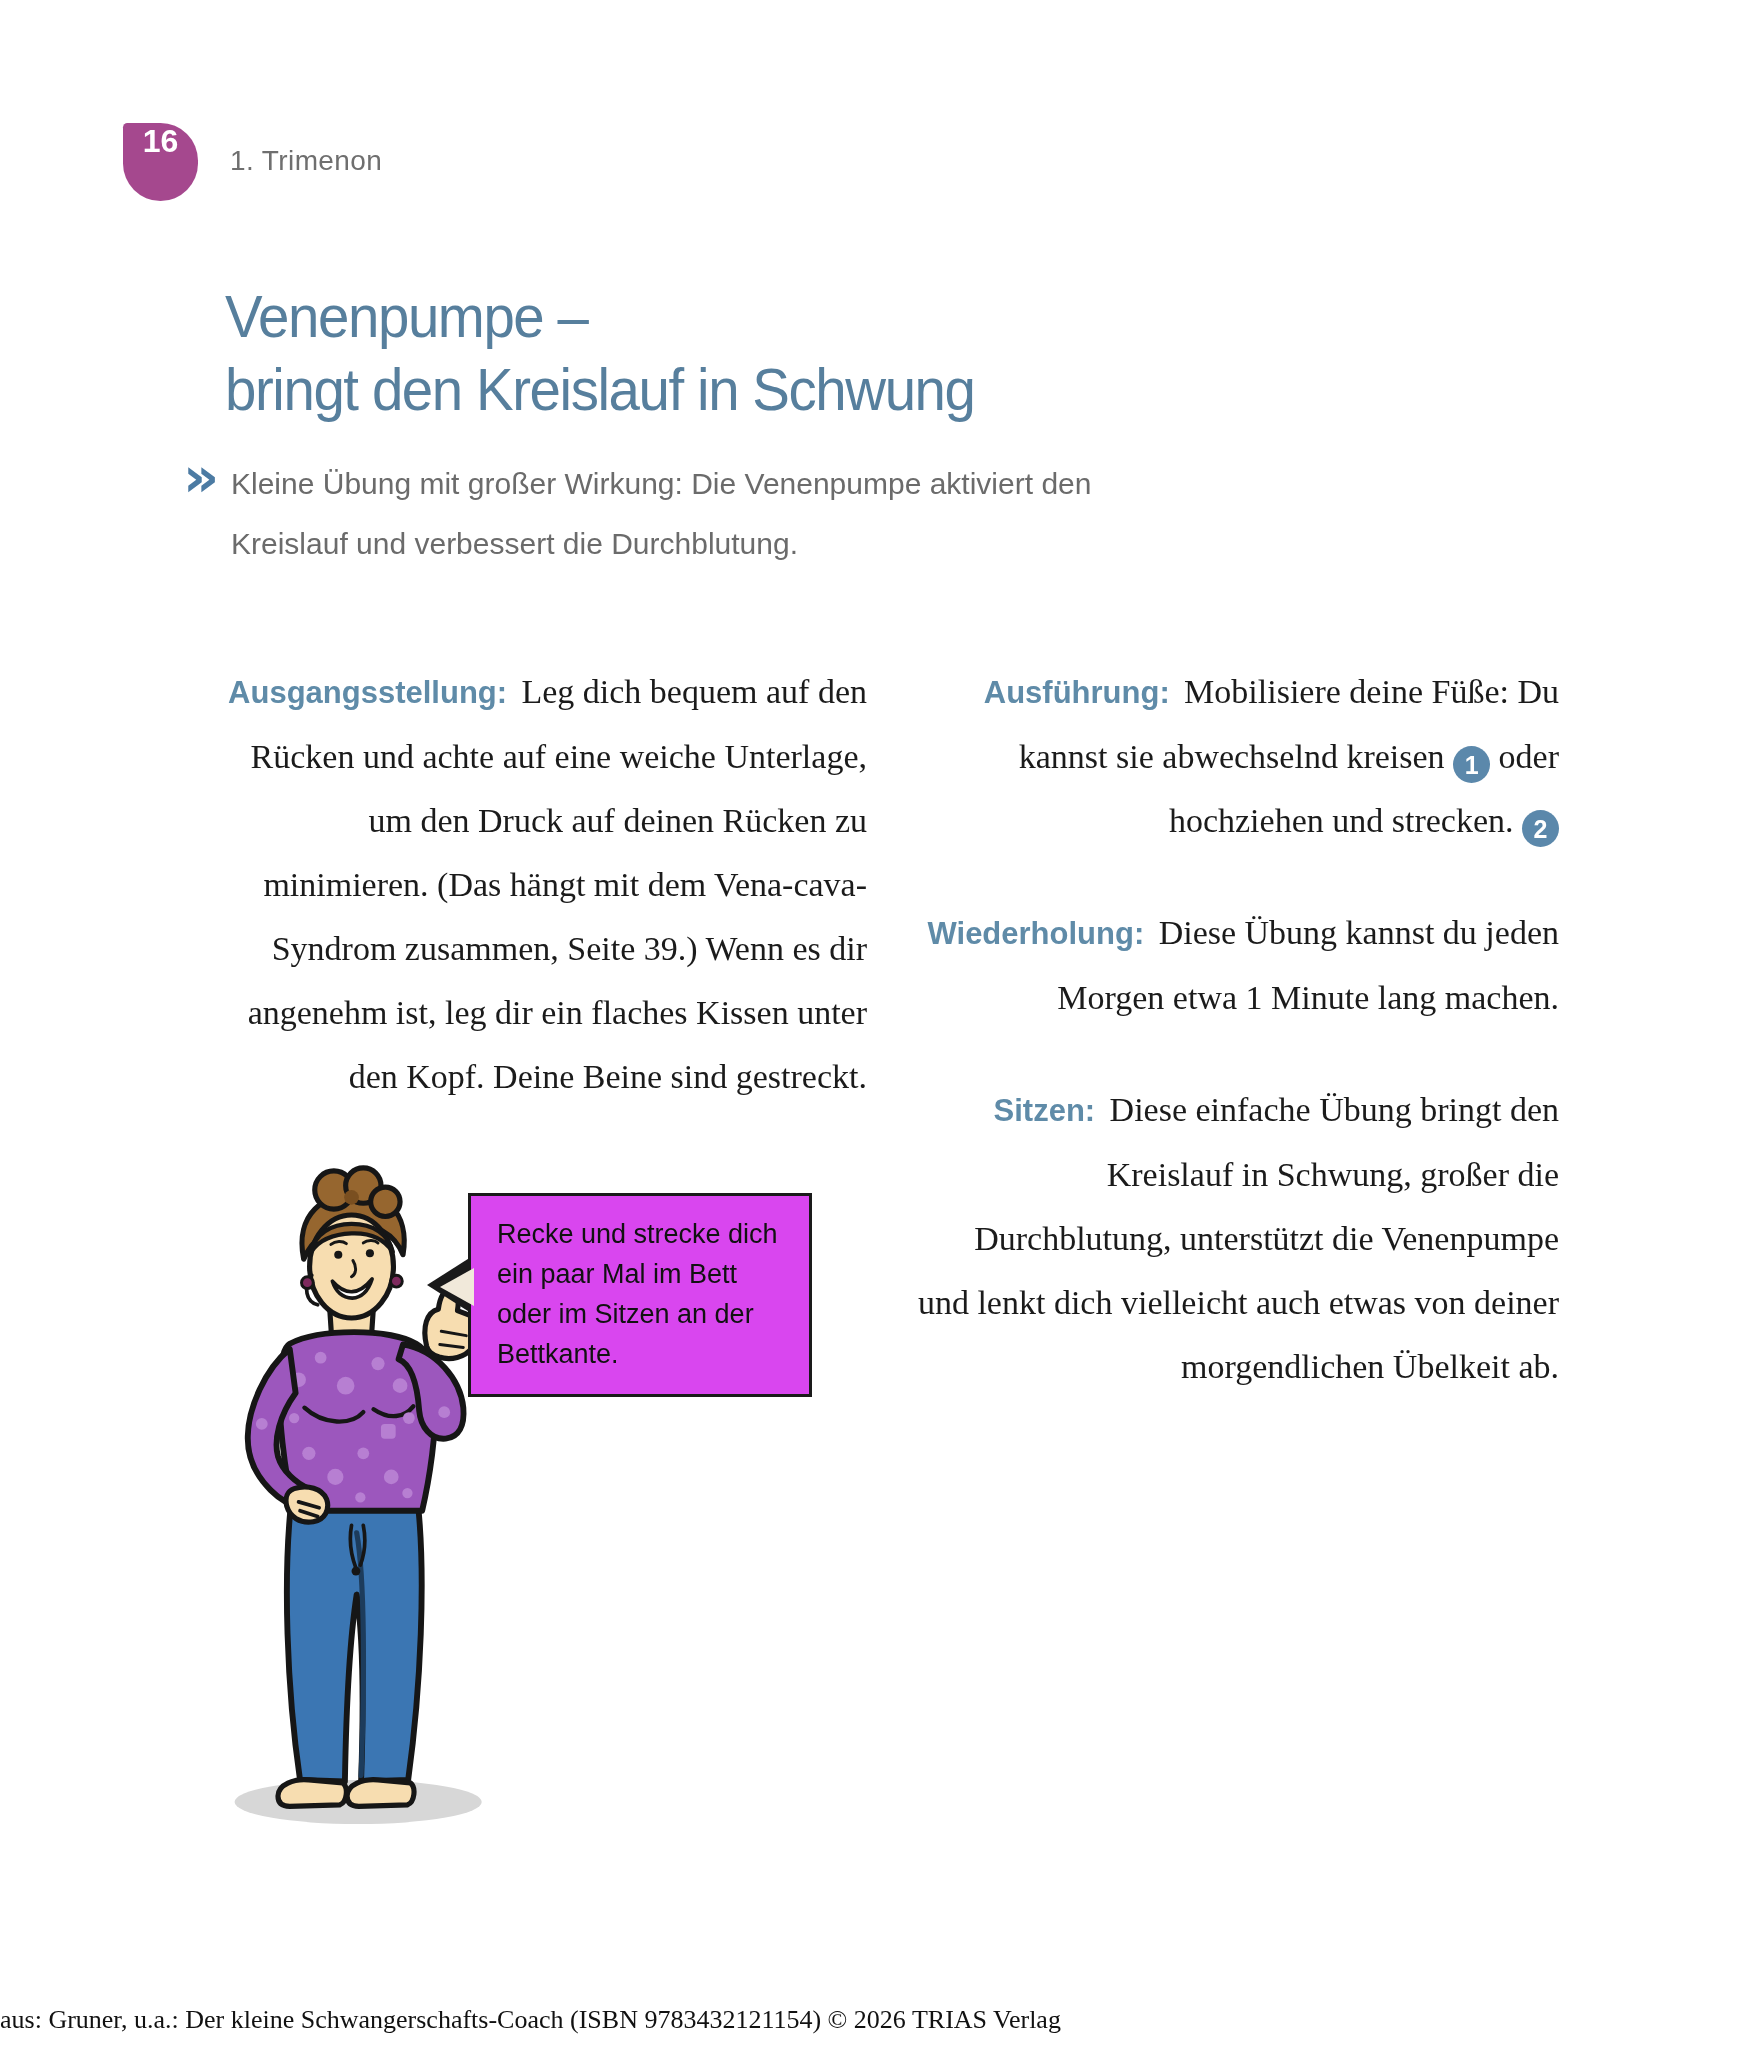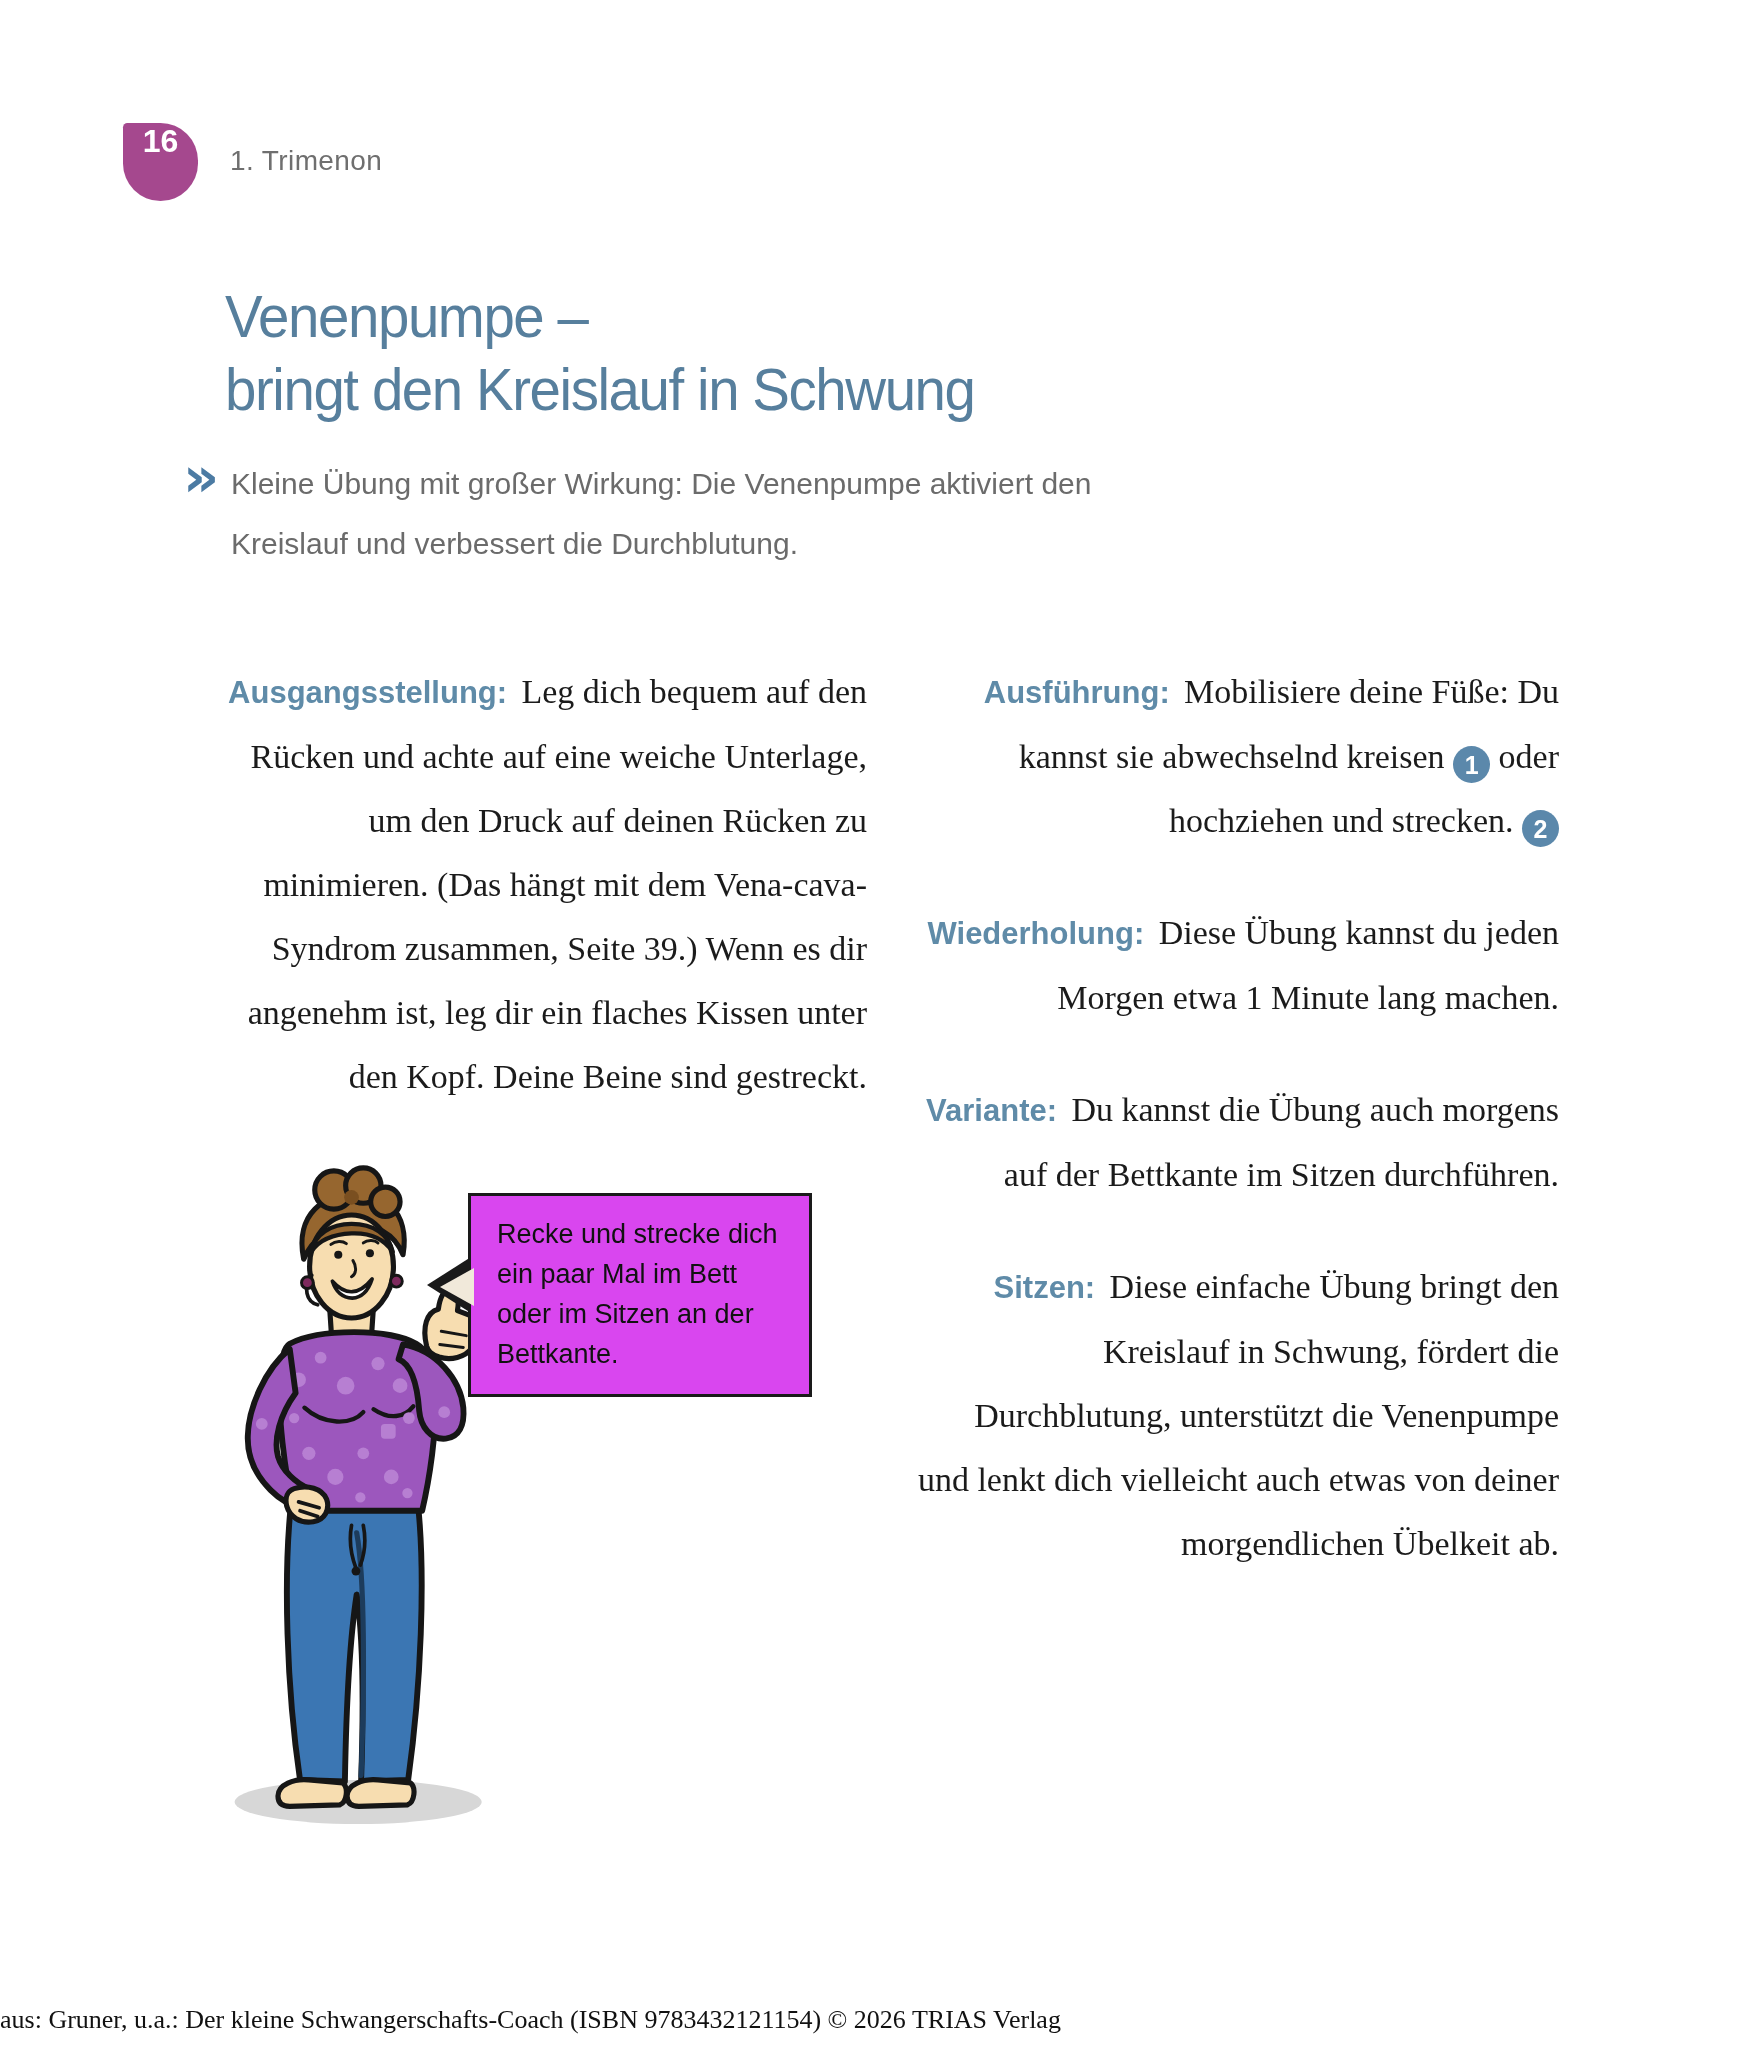--- a/index.html
+++ b/index.html
@@ -137,26 +137,22 @@
       <span>Mobilisiere deine Füße: Du kannst sie abwechselnd kreisen</span>
       <span class="step-badge">1</span>
       <span>oder hochziehen und strecken.</span>
       <span class="step-badge">2</span>
     </p>
     <p>
       <span class="sec-label">Wiederholung:</span>
       <span>Diese Übung kannst du jeden Morgen etwa 1 Minute lang machen.</span>
     </p>
     <p>
-      <span class="sec-label">Variante:</span>
-      <span>Du kannst die Übung auch morgens auf der Bettkante im Sitzen durchführen.</span>
-    </p>
-    <p>
       <span class="sec-label">Sitzen:</span>
-      <span>Diese einfache Übung bringt den Kreislauf in Schwung, fördert die Durchblutung, unterstützt die Venenpumpe und lenkt dich vielleicht auch etwas von deiner morgendlichen Übelkeit ab.</span>
+      <span>Diese einfache Übung bringt den Kreislauf in Schwung, großer die Durchblutung, unterstützt die Venenpumpe und lenkt dich vielleicht auch etwas von deiner morgendlichen Übelkeit ab.</span>
     </p>
   </div>
 
   <svg class="figure-svg" viewBox="0 0 430 900" xmlns="http://www.w3.org/2000/svg">
 
     <ellipse cx="205" cy="866" rx="168" ry="30" fill="#d7d7d7"></ellipse>
 
     <path d="M113,468 L287,468 C296,560 291,706 273,836 L209,838 C213,722 212,642 203,584 C194,642 189,722 187,838 L126,836 C107,706 104,560 113,468 Z" fill="#3b76b3" stroke="#161616" stroke-width="8" stroke-linejoin="round"></path>
     <path d="M203,500 C214,560 214,700 209,830" fill="none" stroke="#1d3c5c" stroke-width="7" stroke-linecap="round"></path>
 

